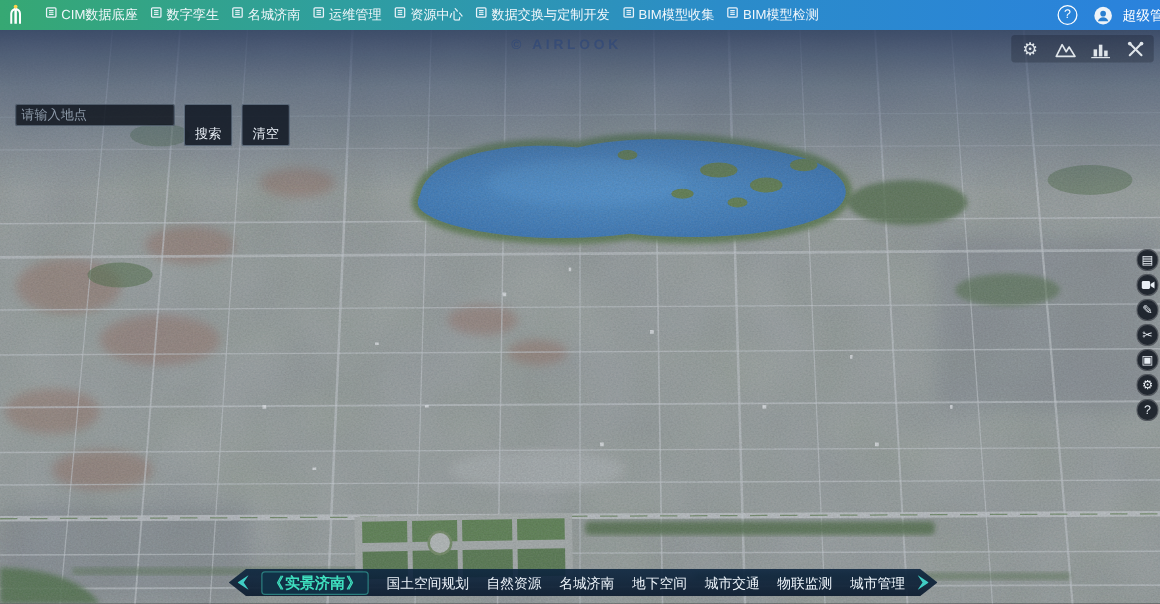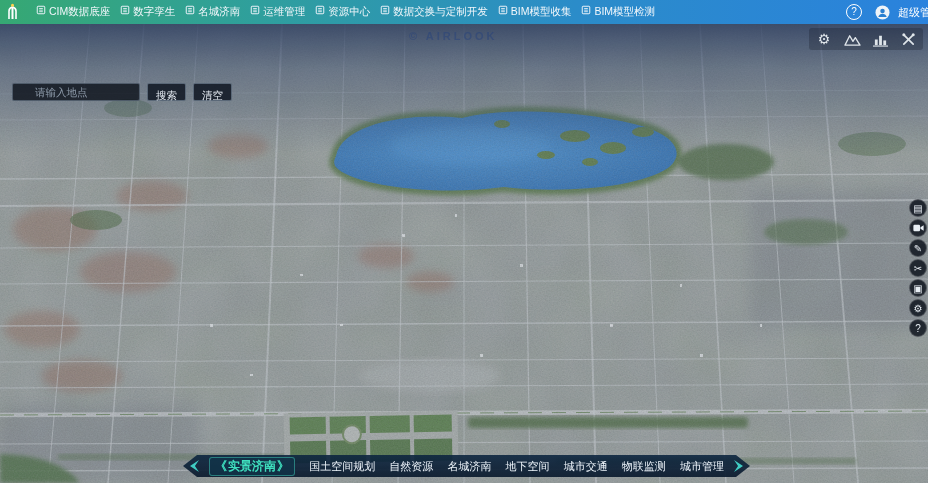--- a/index.html
+++ b/index.html
@@ -21,24 +21,24 @@
   .user-name{color:#fff;font-size:11px;max-width:30px;overflow:hidden;white-space:nowrap;margin-left:3px;}
   
   .map-wrap{position:absolute;top:24px;left:0;width:928px;height:459px;z-index:0;}
   .watermark{position:absolute;left:409px;top:30px;z-index:5;color:rgba(38,66,124,.5);
     font-size:11px;font-weight:bold;letter-spacing:3px;}
   .status-label{position:absolute;left:3px;top:488px;z-index:20;color:rgba(240,246,252,.85);
     font-size:9px;text-shadow:0 1px 2px rgba(0,0,0,.9);}
   
   .search-bar{position:absolute;left:12px;top:83px;display:flex;gap:7px;z-index:20;}
   .search-input{width:128px;height:18px;background:rgba(8,13,22,.78);
-    border:1px solid rgba(140,160,180,.45);color:#dfe6ee;font-size:10.5px;padding:0 22px;
+    border:1px solid rgba(140,160,180,.45);color:#dfe6ee;font-size:10.5px;padding:0 4px;
     box-sizing:border-box;border-radius:2px;outline:none;}
   .search-input::placeholder{color:#8d9aa9;}
-  .ov-btn{height:18px;padding:4px 8px;background:rgba(14,21,33,.85);
+  .ov-btn{height:18px;padding:16px 8px;background:rgba(14,21,33,.85);
     border:1px solid rgba(150,170,190,.5);color:#e8eef5;font-size:10.5px;line-height:15px;
     border-radius:2px;cursor:pointer;}
   
   .top-tools{position:absolute;top:28px;right:5px;z-index:20;display:flex;gap:10px;
     align-items:center;background:rgba(10,16,28,.25);padding:2px 6px;border-radius:3px;}
   .tool{width:18px;height:18px;display:flex;align-items:center;justify-content:center;
     color:#dfe5ea;font-size:14px;cursor:pointer;background:none;border:none;padding:0;}
   
   .right-tools{position:absolute;left:909px;top:199px;z-index:20;display:flex;
     flex-direction:column;gap:2px;}

